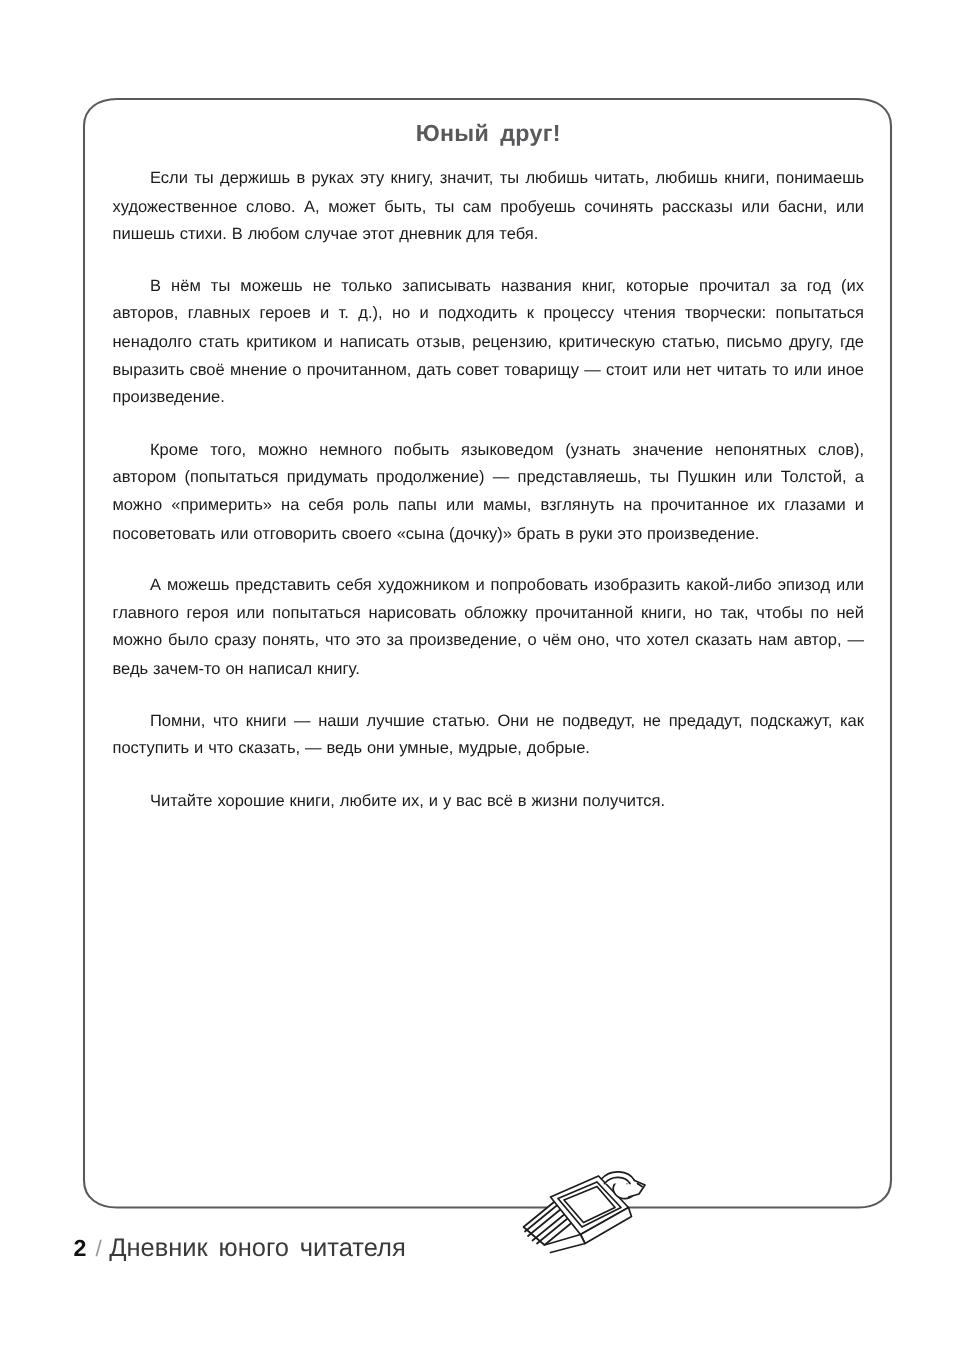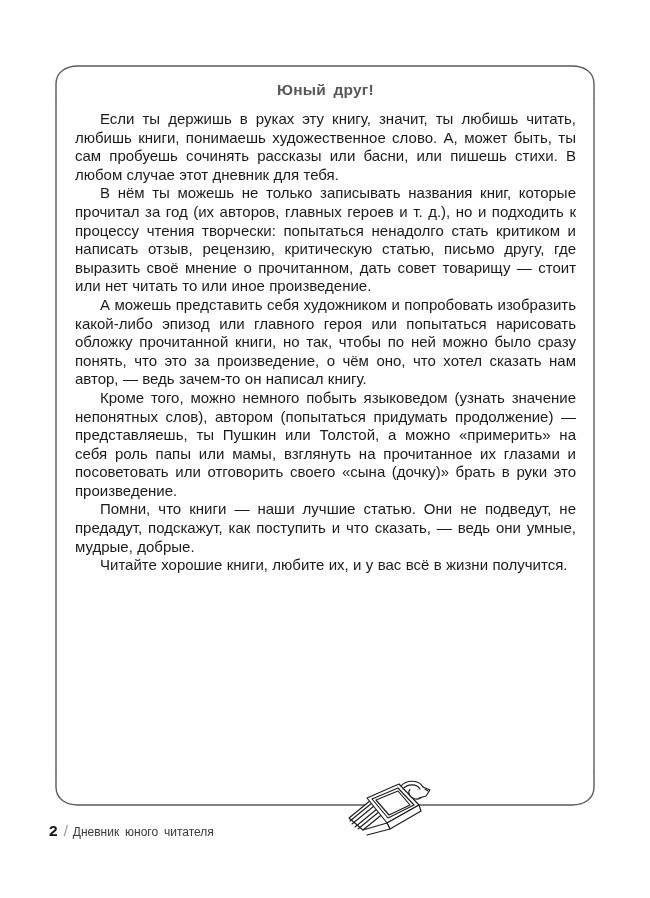--- a/index.html
+++ b/index.html
@@ -47,31 +47,31 @@
     text-align: center;
     font-size: 15.5px;
     font-weight: bold;
     color: #58595b;
     letter-spacing: 0.2px;
     margin: 5px 0 11px 0;
     word-spacing: 3px;
   }
 
   .para {
-    font-size: 15px;
+    font-size: 11px;
     line-height: 18.6px;
     color: #1b1b1b;
     text-align: justify;
     text-justify: inter-word;
     margin: 0;
     text-indent: 25px;
     hyphens: manual;
     word-spacing: 0.2px;
   }
-  .para + .para { margin-top: 0px; }
+  .para + .para { margin-top: 16px; }
 
   
   .book-ornament {
     position: absolute;
     left: 341px;
     top: 778px;
     width: 92px;
     height: 58px;
     pointer-events: none;
   }
@@ -91,21 +91,21 @@
     color: #111111;
     font-size: 15.5px;
   }
   .footer .sep {
     color: #9a9a9a;
     margin: 0 5px 0 6px;
     font-size: 15px;
   }
   .footer .book-title {
     color: #3a3a3a;
-    font-size: 12px;
+    font-size: 17px;
     word-spacing: 2.5px;
   }
 </style>
 </head>
 <body>
 
 <div class="page">
 
   <svg class="frame-svg" viewBox="0 0 650 898" aria-hidden="true">
 
@@ -126,22 +126,22 @@
              L 572,805
              C 584,805 594,799 594,787
              L 594,772" fill="none" stroke="#5a5a5a" stroke-width="1.4" stroke-linecap="round"></path>
   </svg>
 
   <div class="content">
     <div class="doc-title">Юный друг!</div>
 
     <p class="para">Если ты держишь в руках эту книгу, значит, ты любишь читать, любишь книги, понимаешь худо­жественное слово. А, может быть, ты сам пробуешь сочинять рассказы или басни, или пишешь стихи. В любом случае этот дневник для тебя.</p>
     <p class="para">В нём ты можешь не только записывать названия книг, которые прочитал за год (их авторов, главных героев и т. д.), но и подходить к процессу чтения творчески: попытаться ненадолго стать критиком и написать отзыв, рецензию, критическую статью, письмо другу, где выразить своё мнение о прочитан­ном, дать совет товарищу — стоит или нет читать то или иное произведение.</p>
+    <p class="para">Кроме того, можно немного побыть языковедом (узнать значение непонятных слов), автором (попы­таться придумать продолжение) — представляешь, ты Пушкин или Толстой, а можно «примерить» на себя роль папы или мамы, взглянуть на прочитанное их глазами и посоветовать или отговорить своего «сына (дочку)» брать в руки это произведение.</p>
     <p class="para">А можешь представить себя художником и попробо­вать изобразить какой-либо эпизод или главного героя или попытаться нарисовать обложку прочитанной книги, но так, чтобы по ней можно было сразу понять, что это за произведение, о чём оно, что хотел сказать нам автор, — ведь зачем-то он написал книгу.</p>
-    <p class="para">Кроме того, можно немного побыть языковедом (узнать значение непонятных слов), автором (попы­таться придумать продолжение) — представляешь, ты Пушкин или Толстой, а можно «примерить» на себя роль папы или мамы, взглянуть на прочитанное их глазами и посоветовать или отговорить своего «сына (дочку)» брать в руки это произведение.</p>
     <p class="para">Помни, что книги — наши лучшие статью. Они не подведут, не предадут, подскажут, как поступить и что сказать, — ведь они умные, мудрые, добрые.</p>
     <p class="para">Читайте хорошие книги, любите их, и у вас всё в жизни получится.</p>
   </div>
 
   <svg class="book-ornament" viewBox="0 0 92 58" aria-hidden="true">
     <g stroke="#1d1d1d" stroke-width="1.15" fill="#ffffff" stroke-linejoin="round" stroke-linecap="round">
 
       <path d="M 8,40 L 30,22 L 44,34 L 22,52 Z"></path>
       <path d="M 9,43 L 31,25"></path>
       <path d="M 11,46 L 33,28"></path>

